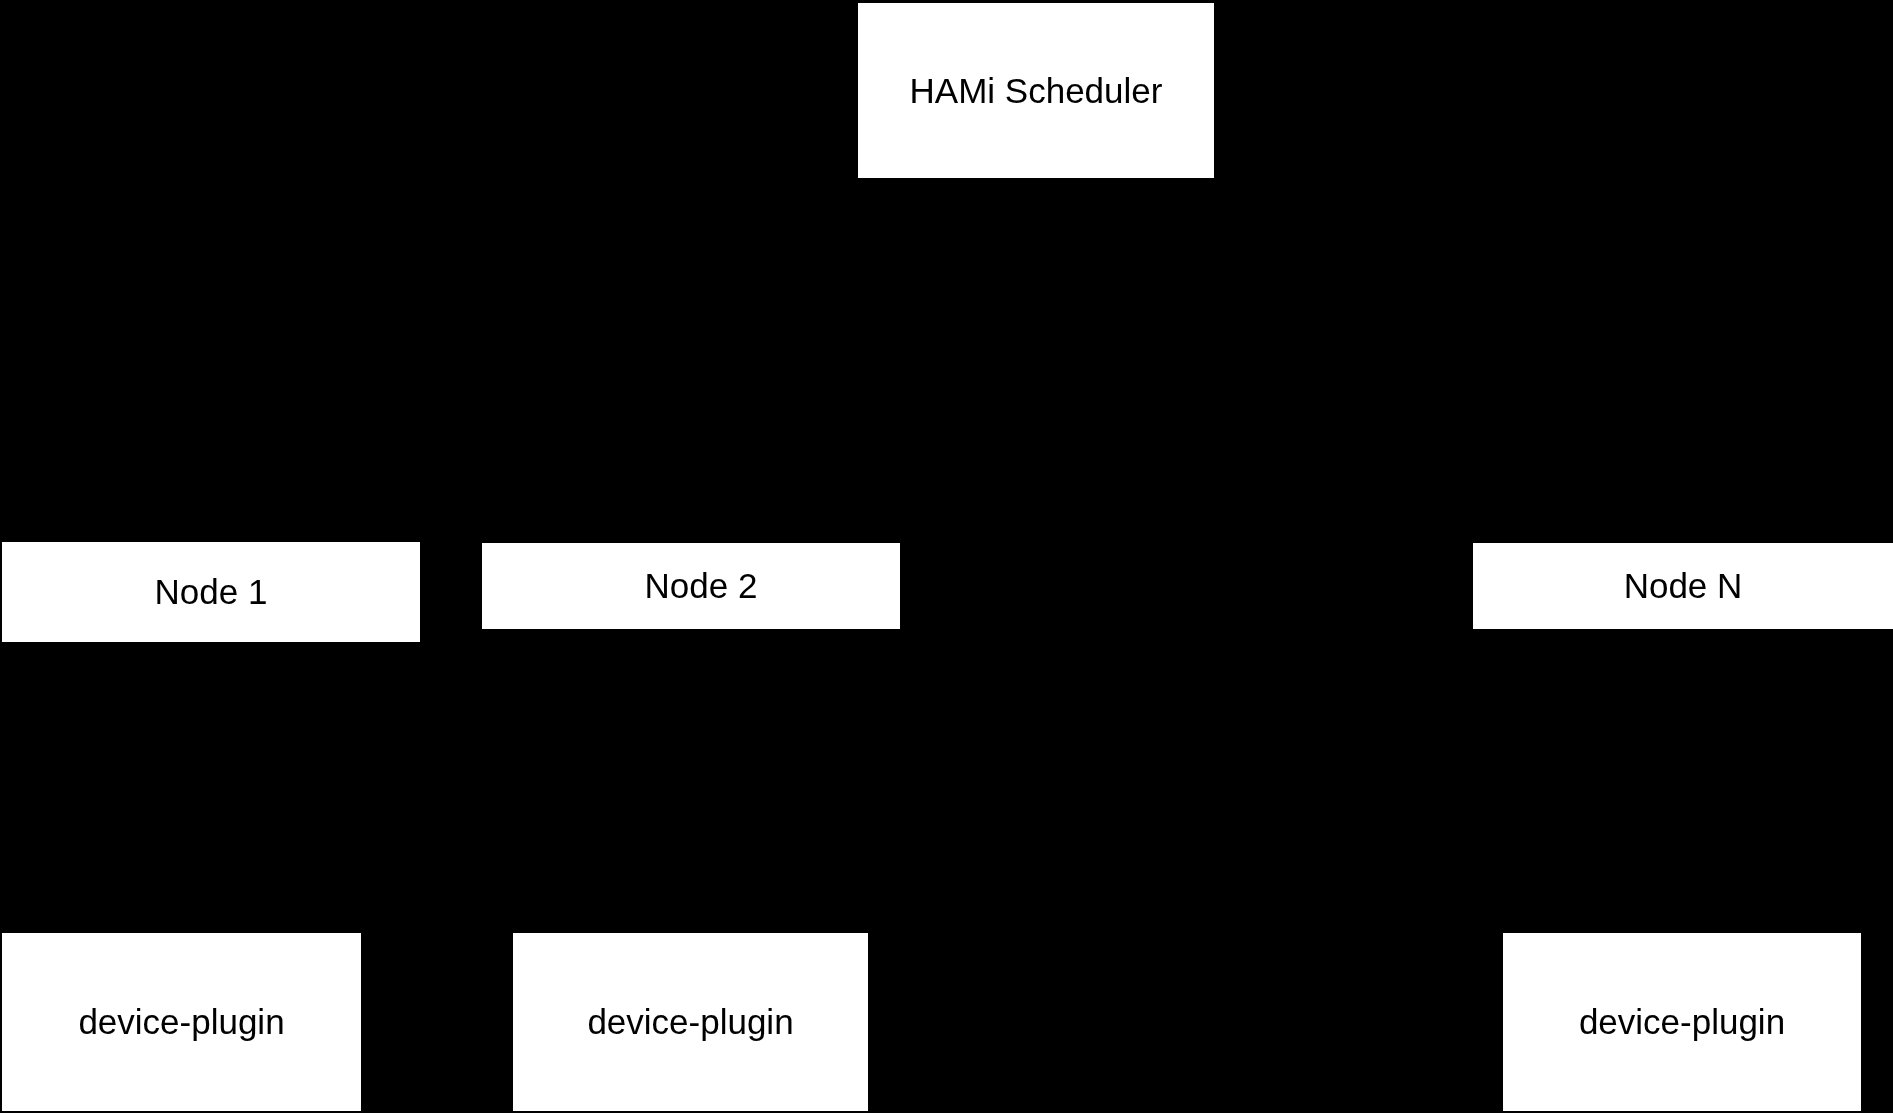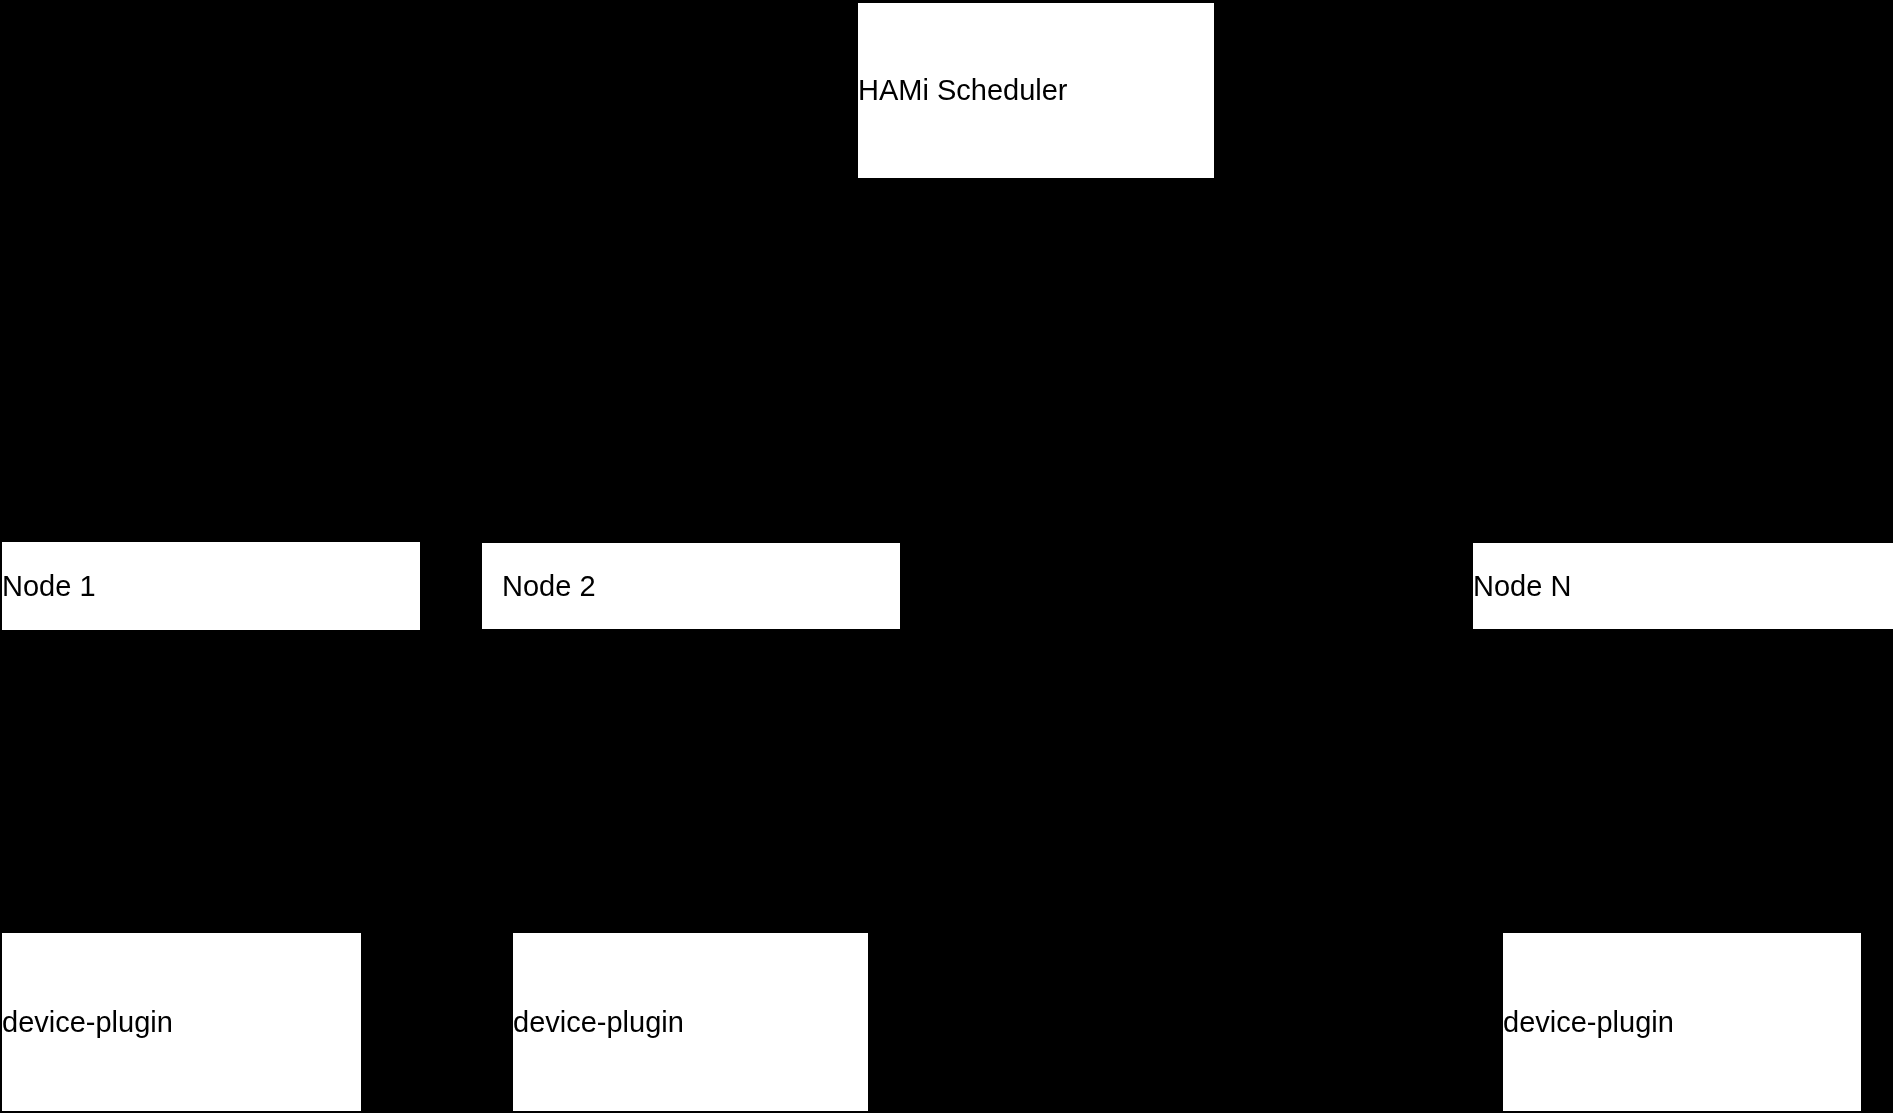--- a/index.html
+++ b/index.html
@@ -14,30 +14,31 @@
     background: var(--bg, #000000);
     overflow: hidden;
     font-family: "Liberation Sans", "DejaVu Sans", sans-serif;
   }
   .box {
     position: absolute;
     background: var(--box-fill, #ffffff);
     color: var(--box-text, #000000);
     display: flex;
     align-items: center;
-    font-size: 29px;
+    justify-content: center;
+    font-size: 35px;
     font-weight: 400;
     letter-spacing: 0px;
     white-space: nowrap;
     box-sizing: border-box;
   }
   
   .scheduler     { left: 858px;  top: 3px;   width: 356px; height: 175px; }
   
-  .node-1        { left: 2px;    top: 542px; width: 418px; height: 88px; }
+  .node-1        { left: 2px;    top: 542px; width: 418px; height: 100px; }
   .node-2        { left: 482px;  top: 543px; width: 418px; height: 86px; padding-left: 20px; }
   .node-n        { left: 1473px; top: 543px; width: 420px; height: 86px; }
   
   .dp-1          { left: 2px;    top: 933px; width: 359px; height: 178px; }
   .dp-2          { left: 513px;  top: 933px; width: 355px; height: 178px; }
   .dp-n          { left: 1503px; top: 933px; width: 358px; height: 178px; }
 </style>
 </head>
 <body>
 

